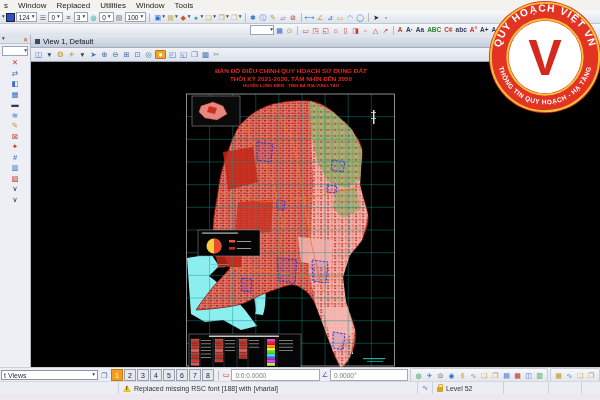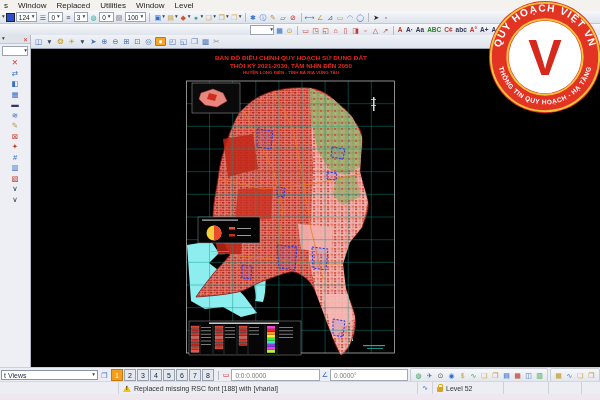--- a/index.html
+++ b/index.html
@@ -84,21 +84,21 @@
 </head>
 <body>
 
 <div class="menubar">
 
 <span>s</span>
     <span>Window</span>
     <span>Replaced</span>
     <span>Utilities</span>
     <span>Window</span>
-    <span>Level</span>
+    <span>Tools</span>
   </div>
 
 <div class="toolbar">
   <span class="caret">▾</span>
   <span class="swatch" id="swatch" style="background: rgb(43, 80, 200);"></span>
   <span class="tb-field">
     <span>124</span>
     <span class="caret">▾</span>
   </span>
   <span class="icon" style="color:#667">☰</span>
@@ -246,20 +246,24 @@
         <span class="icon" style="color: rgb(194, 59, 42);">✦</span>
         <span class="icon" style="color: rgb(58, 111, 196);">#</span>
         <span class="icon" style="color: rgb(58, 111, 196);">▥</span>
         <span class="icon" style="color: rgb(194, 59, 42);">▧</span>
         <span class="icon" style="color: rgb(51, 68, 85);">∨</span>
         <span class="icon" style="color: rgb(51, 68, 85);">∨</span>
       </div>
   </div>
 
   <div class="view-window">
+    <div class="view-titlebar">
+      <span class="win-glyph"></span>
+      <span>View 1, Default</span>
+    </div>
     <div class="view-toolbar">
 
     <span class="icon" style="color: rgb(74, 114, 184);">◫</span>
         <span class="icon" style="color: rgb(51, 68, 85);">▾</span>
         <span class="icon" style="color: rgb(196, 154, 42);">❂</span>
         <span class="icon" style="color: rgb(196, 154, 42);">☀</span>
         <span class="icon" style="color: rgb(51, 68, 85);">▾</span>
         <span class="icon" style="color: rgb(74, 114, 184);">➤</span>
         <span class="icon" style="color: rgb(74, 114, 184);">⊕</span>
         <span class="icon" style="color: rgb(74, 114, 184);">⊖</span>

